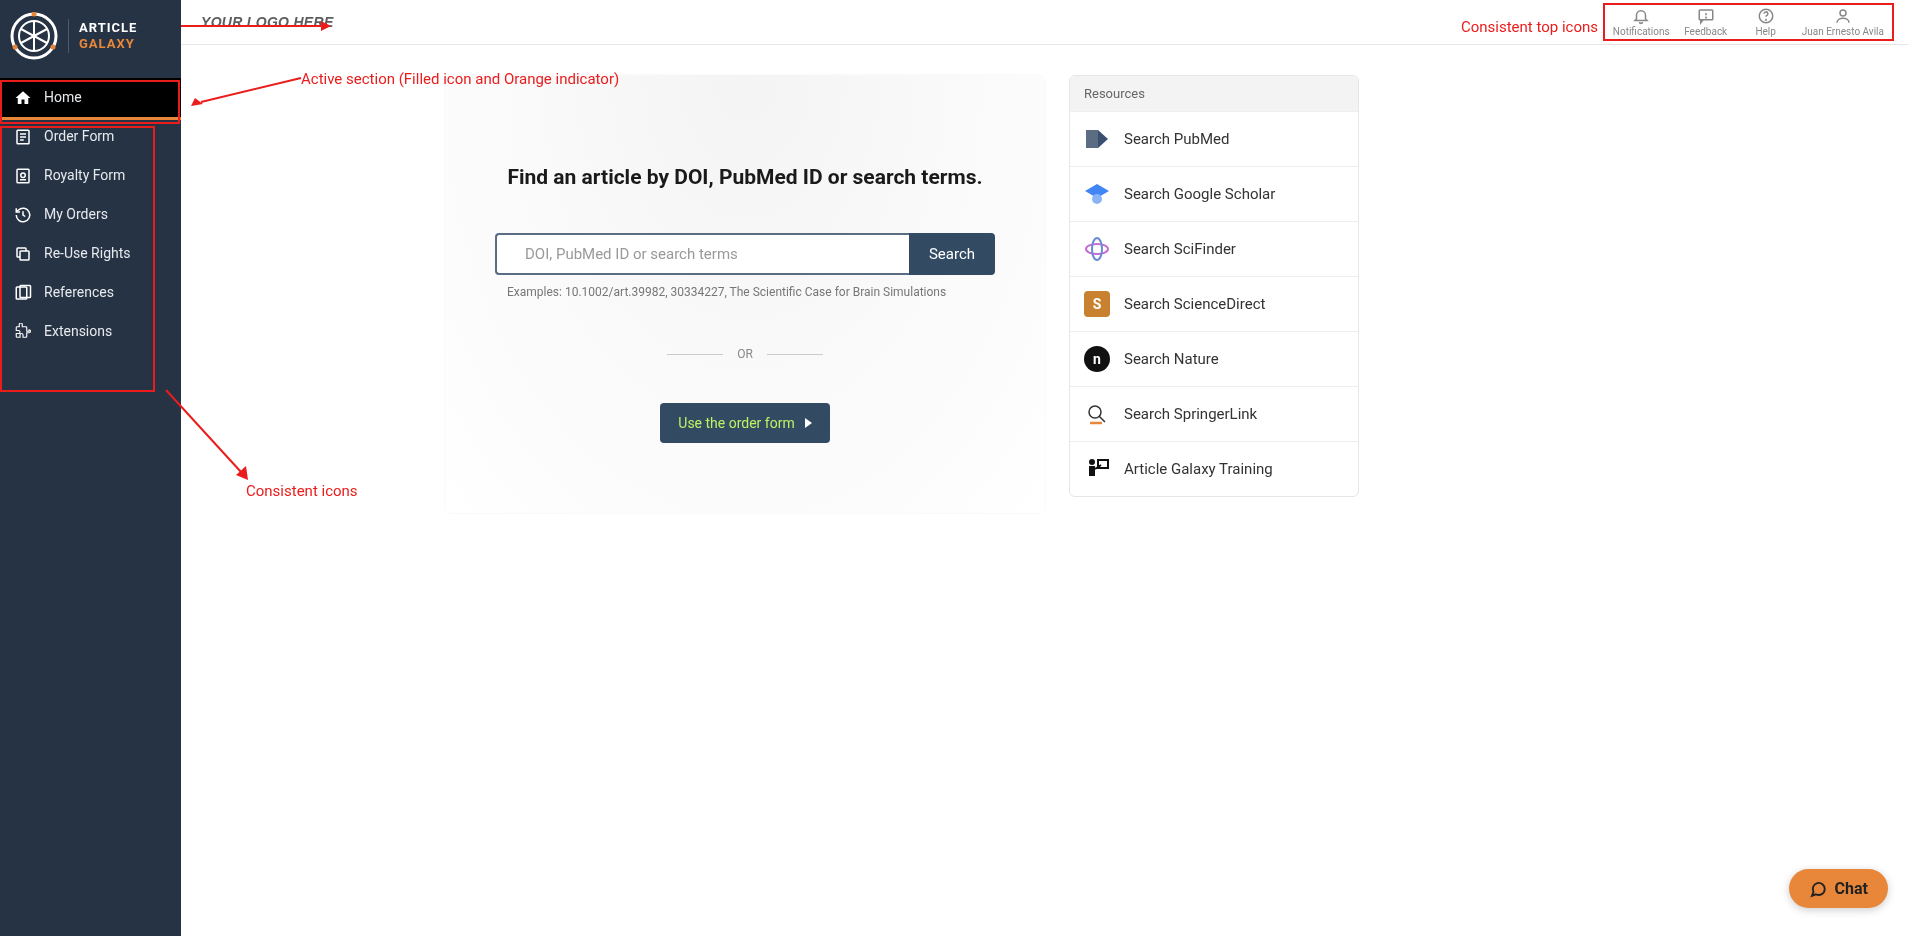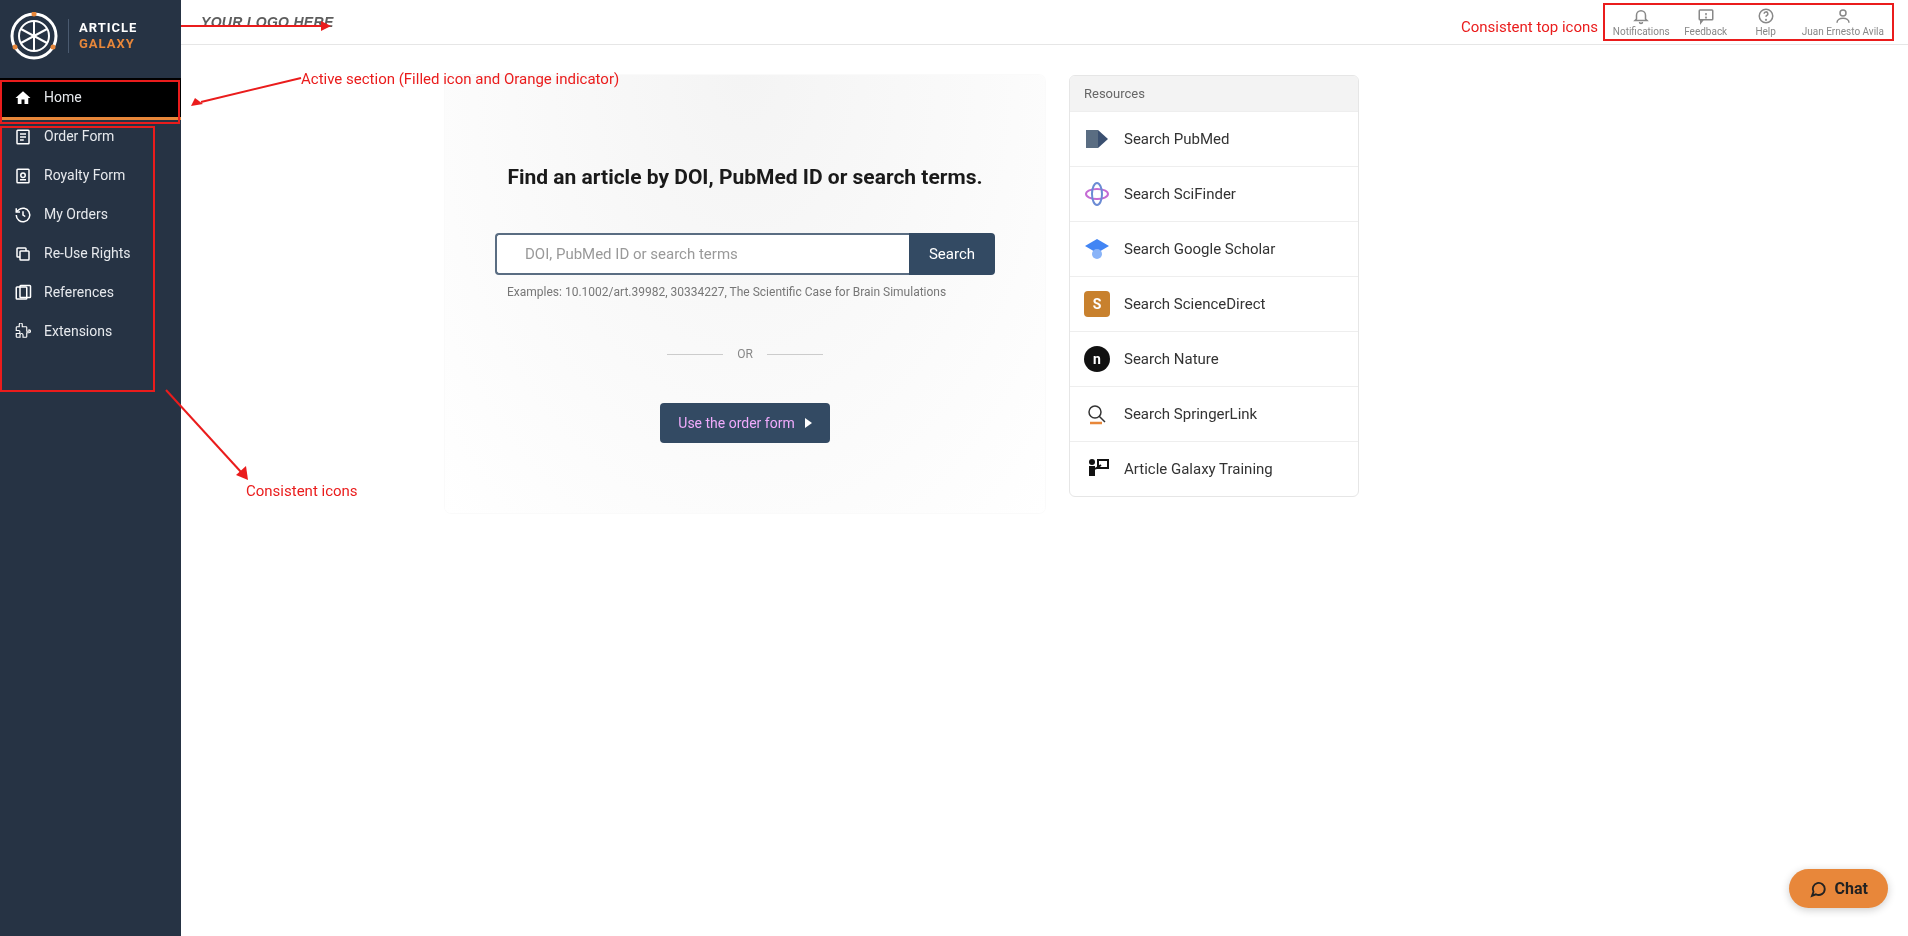--- a/index.html
+++ b/index.html
@@ -34,21 +34,21 @@
 
 .search-card { margin-left: 240px; width: 600px; background: radial-gradient(ellipse at top, #f4f4f4 0%, #fafafa 55%, #fff 100%); border-radius: 6px; padding: 90px 50px 70px; text-align: center; box-shadow: 0 0 0 1px rgba(0,0,0,0.02); }
 .search-heading { font-size: 21px; font-weight: 700; color: #1a1a1a; margin-bottom: 44px; }
 .search-row { display: flex; width: 100%; margin-bottom: 10px; }
 .search-input { flex: 1; border: 2px solid #5a6d82; border-right: none; border-radius: 4px 0 0 4px; padding: 10px 28px; font-size: 15px; outline: none; color: #333; }
 .search-input::placeholder { color: #999; }
 .search-btn { background: #334a63; color: #fff; border: none; padding: 11px 20px; font-size: 15px; border-radius: 0 4px 4px 0; cursor: pointer; }
 .examples { font-size: 12px; color: #777; text-align: left; padding-left: 12px; }
 .or-divider { display: flex; align-items: center; justify-content: center; gap: 14px; margin: 48px 0 42px; color: #888; font-size: 12px; }
 .or-divider .line { width: 56px; height: 1px; background: #ccc; }
-.order-form-btn { background: #334a63; color: #f0abfc; border: none; padding: 12px 18px; font-size: 14px; border-radius: 4px; cursor: pointer; display: inline-flex; align-items: center; gap: 10px; }
+.order-form-btn { background: #334a63; color: #bef264; border: none; padding: 12px 18px; font-size: 14px; border-radius: 4px; cursor: pointer; display: inline-flex; align-items: center; gap: 10px; }
 .order-form-btn .tri { width: 0; height: 0; border-top: 5px solid transparent; border-bottom: 5px solid transparent; border-left: 7px solid #fff; }
 
 
 .resources { width: 290px; border: 1px solid #e6e6e6; border-radius: 6px; overflow: hidden; }
 .resources-header { background: #f3f3f3; padding: 10px 14px; font-size: 13px; color: #666; }
 .resource-item { display: flex; align-items: center; gap: 14px; padding: 14px 14px; border-top: 1px solid #eee; cursor: pointer; font-size: 15px; color: #333; }
 .resource-item:first-of-type { border-top: none; }
 .res-icon { width: 26px; height: 26px; flex-shrink: 0; display: flex; align-items: center; justify-content: center; border-radius: 4px; font-weight: 700; color: #fff; font-size: 14px; }
 
 
@@ -220,34 +220,34 @@
           <svg viewBox="0 0 26 26" width="26" height="26">
               <path d="M2 4 L14 4 L14 22 L2 22 Z" fill="#5a6d82"></path>
               <path d="M14 4 L24 13 L14 22 Z" fill="#3b5070"></path>
             </svg>
         </div>
         <span>Search PubMed</span>
       </div>
       <div class="resource-item">
         <div class="res-icon">
           <svg viewBox="0 0 26 26" width="26" height="26">
+              <path d="M13 3 L25 10 L13 17 L1 10 Z" fill="#4285f4"></path>
+              <circle cx="13" cy="18" r="5" fill="#8ab4f8"></circle>
+            </svg>
+        </div>
+        <span>Search Google Scholar</span>
+      </div>
+      <div class="resource-item">
+        <div class="res-icon">
+          <svg viewBox="0 0 26 26" width="26" height="26">
               <ellipse cx="13" cy="13" rx="11" ry="5" fill="none" stroke="#c56bd4" stroke-width="2"></ellipse>
               <ellipse cx="13" cy="13" rx="5" ry="11" fill="none" stroke="#6b8bd4" stroke-width="2"></ellipse>
             </svg>
         </div>
         <span>Search SciFinder</span>
-      </div>
-      <div class="resource-item">
-        <div class="res-icon">
-          <svg viewBox="0 0 26 26" width="26" height="26">
-              <path d="M13 3 L25 10 L13 17 L1 10 Z" fill="#4285f4"></path>
-              <circle cx="13" cy="18" r="5" fill="#8ab4f8"></circle>
-            </svg>
-        </div>
-        <span>Search Google Scholar</span>
       </div>
       <div class="resource-item">
         <div class="res-icon" style="background:#c8812e">S</div>
         <span>Search ScienceDirect</span>
       </div>
       <div class="resource-item">
         <div class="res-icon" style="background:#111;border-radius:50%">n</div>
         <span>Search Nature</span>
       </div>
       <div class="resource-item">

